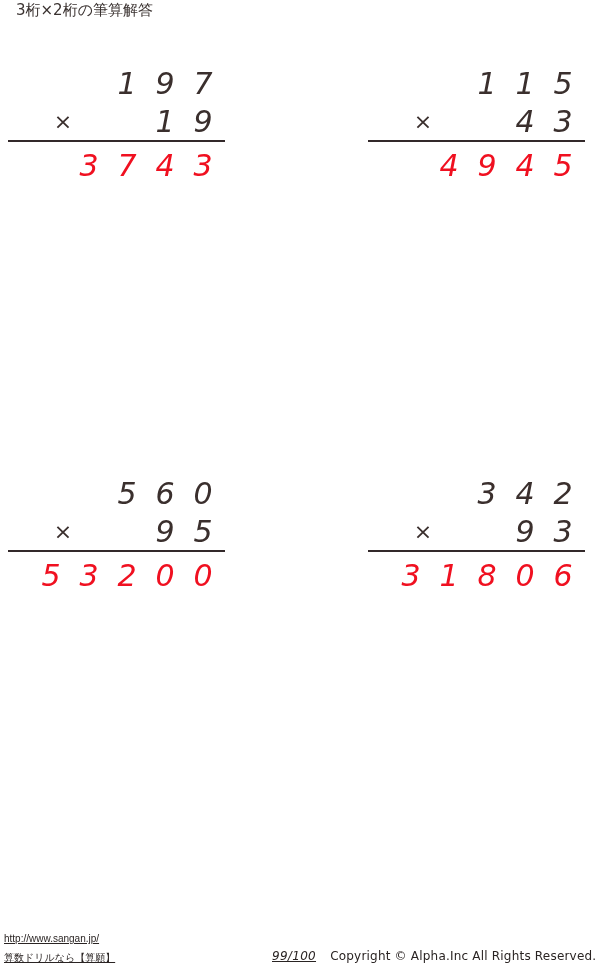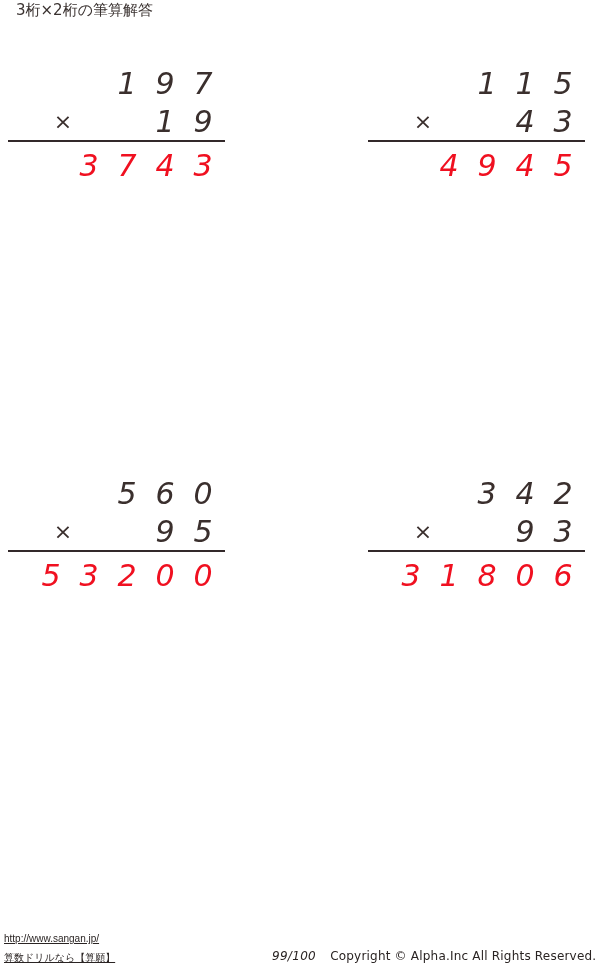--- a/index.html
+++ b/index.html
@@ -117,20 +117,21 @@
     top: 949px;
     font-size: 12px;
     line-height: 15px;
     color: #2a2423;
     white-space: nowrap;
     letter-spacing: 0.3px;
   }
   .footer-page {
     font-style: italic;
     margin-right: 10px;
+    text-decoration: underline;
   }
   .footer-copy {
     font-size: 12px;
     letter-spacing: 0.2px;
   }
 </style>
 </head>
 <body>
 
 <div class="page-title">3桁×2桁の筆算解答</div>

